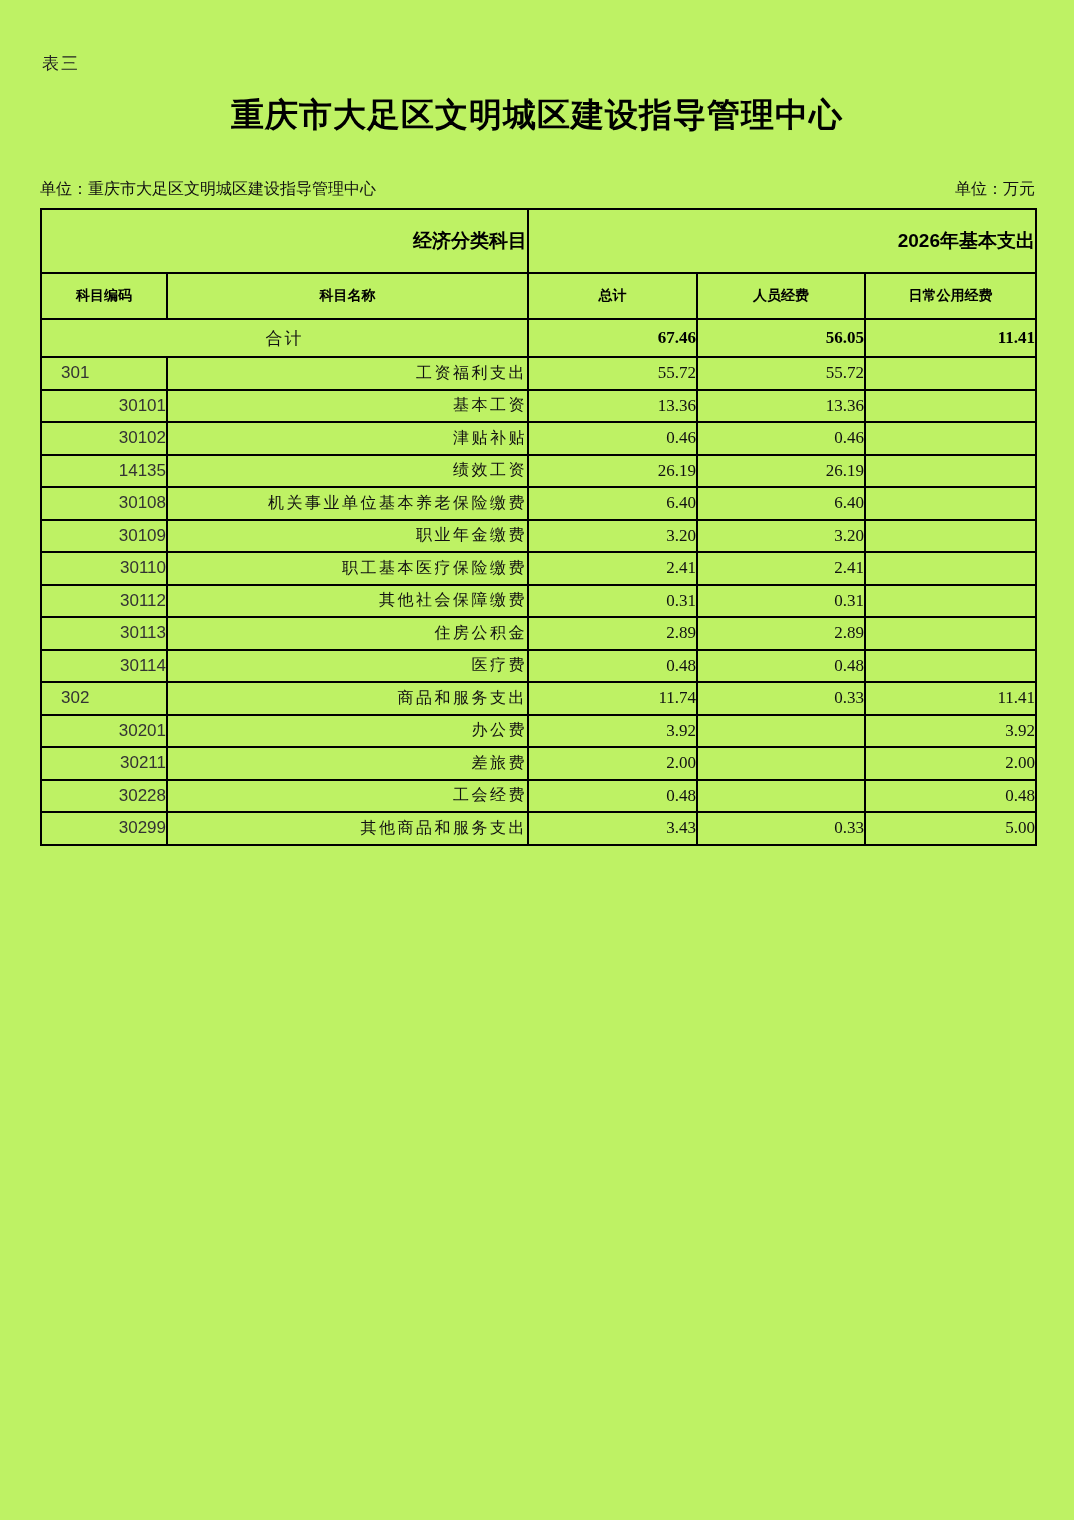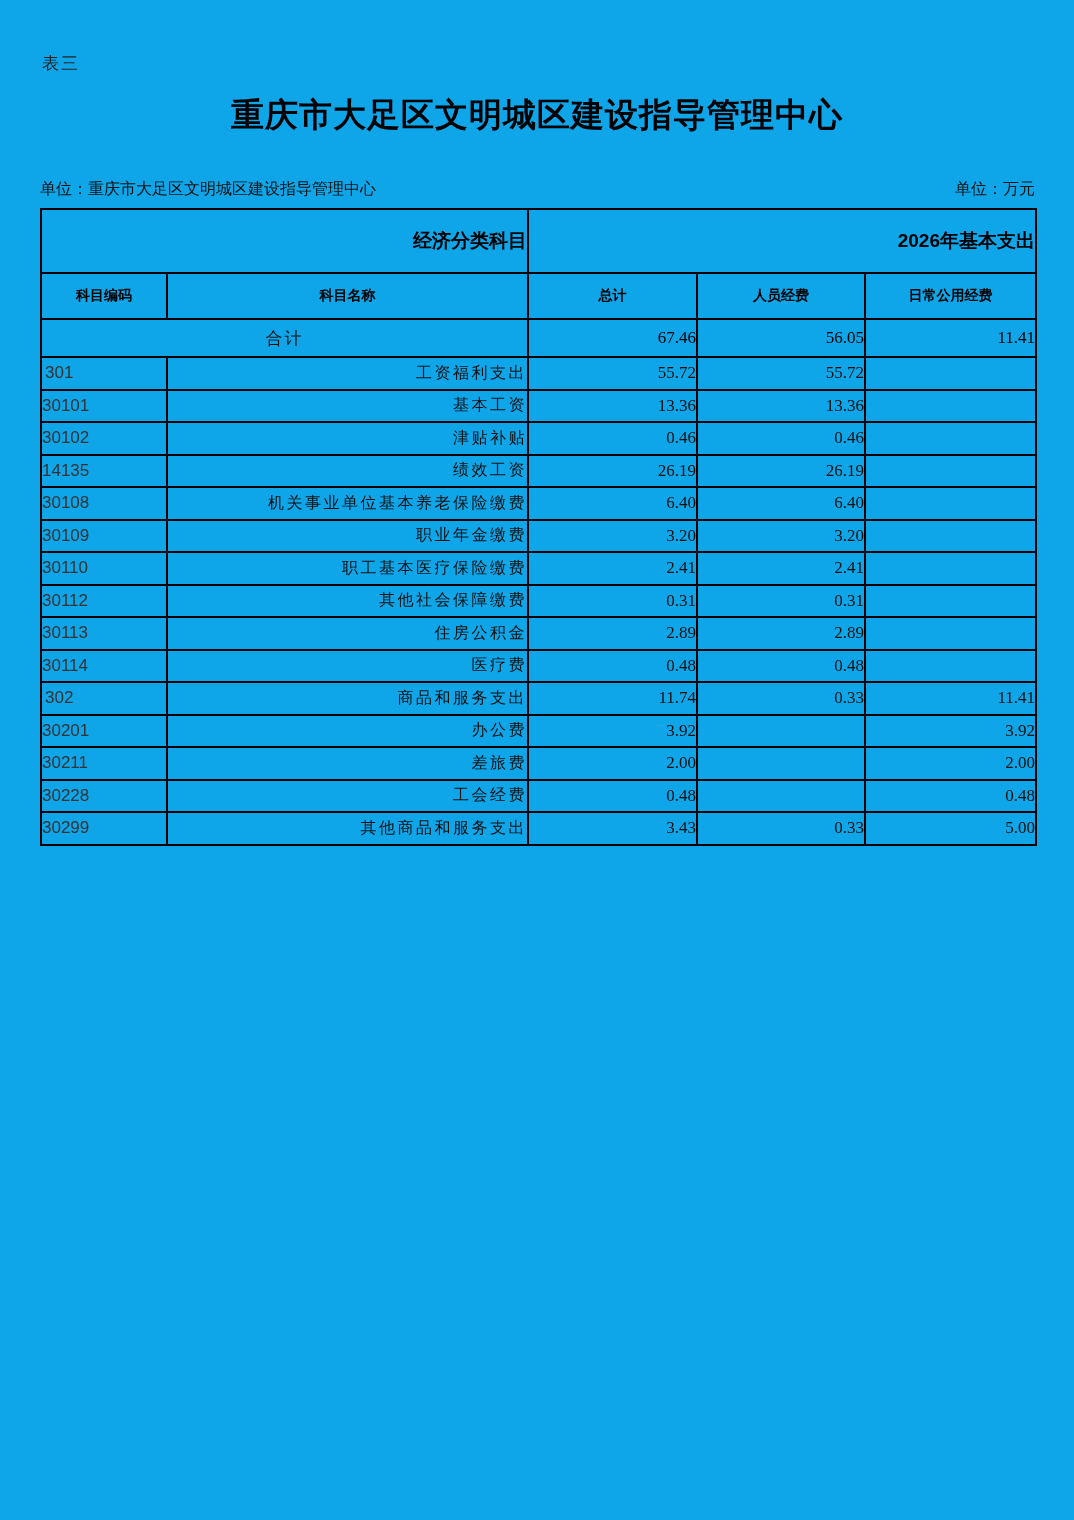--- a/index.html
+++ b/index.html
@@ -1,19 +1,19 @@
 <!DOCTYPE html>
 <html><head>
 <meta charset="utf-8">
 <style>
   html,body{margin:0;padding:0;background:#ffffff;}
   .page{
     position:relative;
     width:1074px;height:1520px;
-    background:#0ea5e9;
+    background:#bef264;
     color:#111;
     font-family:"Liberation Serif","DejaVu Serif",serif;
     overflow:hidden;
   }
   .page-tag{
     position:absolute;left:42px;top:52px;
     font-size:17px;letter-spacing:2px;color:#222;
   }
   .doc-title{
     position:absolute;left:0;top:93px;width:100%;
@@ -48,27 +48,27 @@
   tr.total-row td{height:36px;}
   td.total-label{
     text-align:center;font-size:17px;letter-spacing:2px;color:#111;
   }
   tr.data-row td{height:30.5px;}
   td.num{
     text-align:right;padding-right:8px;
     font-family:"Liberation Serif","DejaVu Serif",serif;
     font-size:17px;color:#111;
   }
-  td.num.bold{font-weight:normal;color:#000;}
+  td.num.bold{font-weight:bold;color:#000;}
   td.code{
     font-family:"Liberation Sans","DejaVu Sans",sans-serif;
     font-size:17px;text-align:left;color:#333;
   }
-  td.code.lvl1{padding-left:3px;}
-  td.code.lvl2{}
+  td.code.lvl1{padding-left:19px;}
+  td.code.lvl2{text-align:right;}
   td.name{
     font-size:16px;letter-spacing:2.5px;
     padding-left:8px;text-align:right;color:#111;
   }
 </style>
 </head>
 <body>
 
 <div class="page">
 

